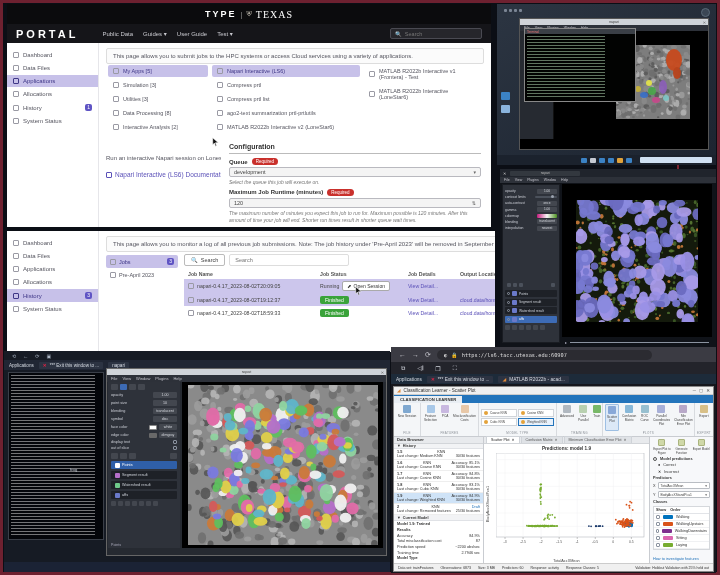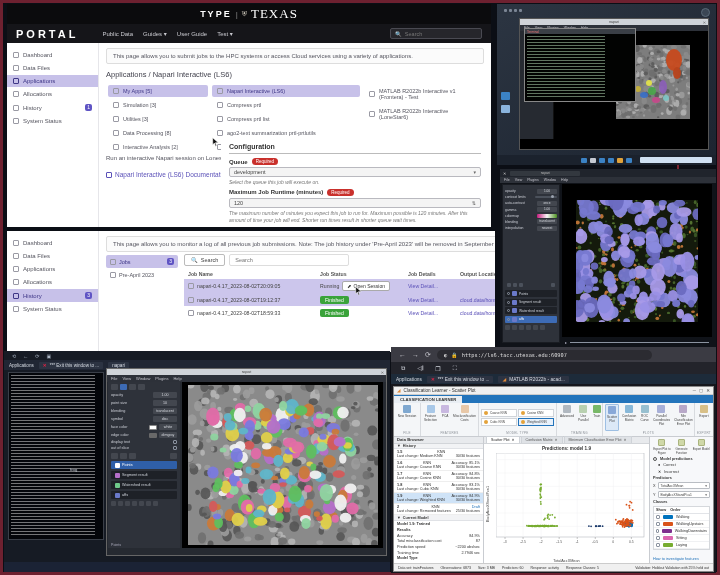--- a/index.html
+++ b/index.html
@@ -9,21 +9,21 @@
 .panel{position:absolute;overflow:hidden;}
 .redline{position:absolute;background:#7a2430;}
 .bgstrip{position:absolute;background:#1b2335;}
 
 
 .pA{left:7px;top:4px;width:484px;height:223px;background:#fff;}
 .pB{left:7px;top:231px;width:488px;height:121px;background:#fff;}
 .tacc-bar{height:20px;background:#0b0b0d;display:flex;align-items:center;justify-content:center;gap:4px;color:#fff;}
 .tacc{font-weight:bold;letter-spacing:2px;font-size:9px;}
 .tsep{color:#888;font-size:8px;}
-.texas{font-family:"Liberation Serif",serif;font-size:13px;letter-spacing:1px;}
+.texas{font-family:"Liberation Serif",serif;font-size:10px;letter-spacing:1px;}
 .shield{font-size:7px;color:#d8d2c4;}
 .nav-bar{height:19px;background:#151519;display:flex;align-items:center;color:#c9c9cf;font-size:6px;gap:10px;padding:0 9px;}
 .brand{font-size:11px;color:#fff;font-weight:bold;letter-spacing:3px;margin-right:14px;}
 .navitem{cursor:default;}
 .psearch{margin-left:auto;display:flex;align-items:center;gap:3px;background:#26262b;border:1px solid #4a4a52;border-radius:2px;height:11px;padding:0 4px;width:92px;color:#8a8a92;font-size:5.5px;}
 .psearch input{background:transparent;border:0;color:#aaa;font-size:5.5px;width:70px;outline:none;font-family:inherit;}
 .pbody{display:flex;background:#fff;}
 .pA .pbody{height:184px;}
 .pB .pbody{height:121px;}
 .pside{width:92px;border-right:1px solid #e6e6ea;padding-top:5px;font-size:6px;color:#55555f;flex-shrink:0;}
@@ -252,21 +252,20 @@
           <span>History</span>
           <span class="sbadge">1</span>
         </div>
       <div class="pitem">
           <span class="ic"></span>
           <span>System Status</span>
         </div>
     </div>
     <div class="pmain">
       <div class="banner">This page allows you to submit jobs to the HPC systems or access Cloud services using a variety of applications.</div>
-      <div class="pheading">Applications / Napari Interactive (LS6)</div>
       <div class="appgrid">
         <div class="acol acol1">
           <div class="arow active">
               <span class="ic"></span>
               <span>My Apps [5]</span>
             </div>
           <div class="arow">
               <span class="ic"></span>
               <span>Simulation [3]</span>
             </div>

